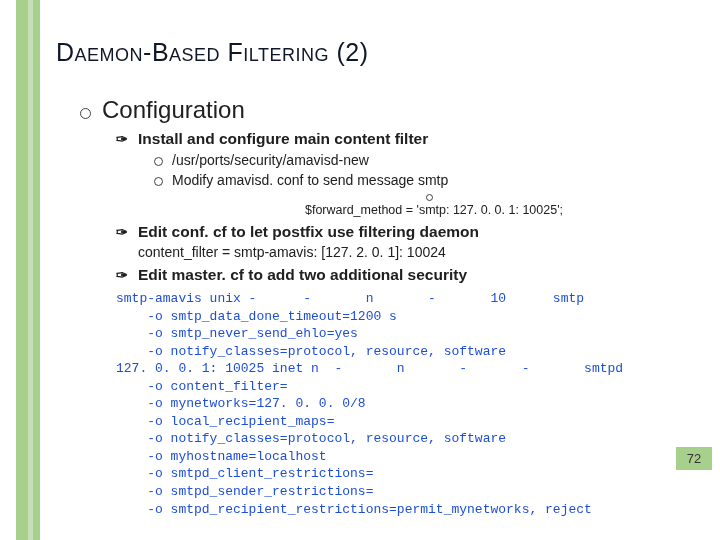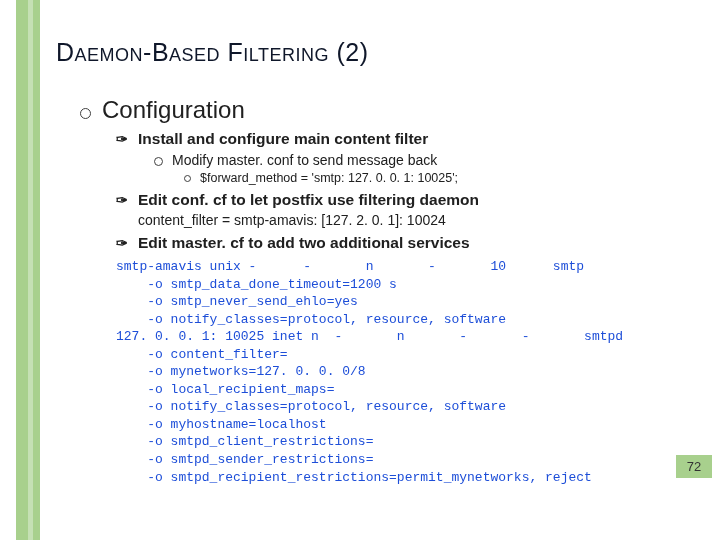--- a/index.html
+++ b/index.html
@@ -76,20 +76,21 @@
     margin-top: 4px;
     margin-left: 98px;
   }
   .lvl3 .mark { width:18px; flex:none; font-size:12px; }
   .lvl4 {
     display: flex;
     align-items: center;
     font-size: 12.5px;
     margin-top: 3px;
     margin-left: 128px;
+    flex-direction: column;
   }
   .lvl4 .mark { width:16px; flex:none; font-size:11px; }
   .plain {
     font-size: 14px;
     margin-top: 3px;
     margin-left: 82px;
   }
   .code {
     font-family: "Courier New", Courier, monospace;
     font-size: 13px;
@@ -120,21 +121,21 @@
     display:inline-block;
     width:5px;height:5px;
     border:1px solid #404040;
     border-radius:50%;
     position:relative;
     top:0px;
   }
   .page-num {
     position: absolute;
     right: 8px;
-    bottom: 62px;
+    bottom: 70px;
     background: #a8d08d;
     color: #333;
     font-size: 13px;
     padding: 4px 8px 4px 8px;
     min-width: 20px;
     text-align: center;
   }
 </style>
 </head>
 <body>
@@ -151,41 +152,45 @@
     <div class="lvl1">
       <span class="mark"><span class="circ"></span></span>
       <span>Configuration</span>
     </div>
 
     <div class="lvl2">
       <span class="mark">✑</span>
       <span>Install and configure main content filter</span>
     </div>
 
-
     <div class="lvl3">
       <span class="mark"><span class="circ-sm"></span></span>
-      <span>Modify master. conf to send message back</span>
+      <span>/usr/ports/security/amavisd-new</span>
+    </div>
+
+    <div class="lvl3">
+      <span class="mark"><span class="circ-sm"></span></span>
+      <span>Modify amavisd. conf to send message smtp</span>
     </div>
 
     <div class="lvl4">
       <span class="mark"><span class="circ-xs"></span></span>
       <span>$forward_method = 'smtp: 127. 0. 0. 1: 10025';</span>
     </div>
 
     <div class="lvl2">
       <span class="mark">✑</span>
       <span>Edit conf. cf to let postfix use filtering daemon</span>
     </div>
 
     <div class="plain">content_filter = smtp-amavis: [127. 2. 0. 1]: 10024</div>
 
     <div class="lvl2">
       <span class="mark">✑</span>
-      <span>Edit master. cf to add two additional services</span>
+      <span>Edit master. cf to add two additional security</span>
     </div>
 
     <div class="code">smtp-amavis unix -      -       n       -       10      smtp
     -o smtp_data_done_timeout=1200 s
     -o smtp_never_send_ehlo=yes
     -o notify_classes=protocol, resource, software
 127. 0. 0. 1: 10025 inet n  -       n       -       -       smtpd
     -o content_filter=
     -o mynetworks=127. 0. 0. 0/8
     -o local_recipient_maps=

